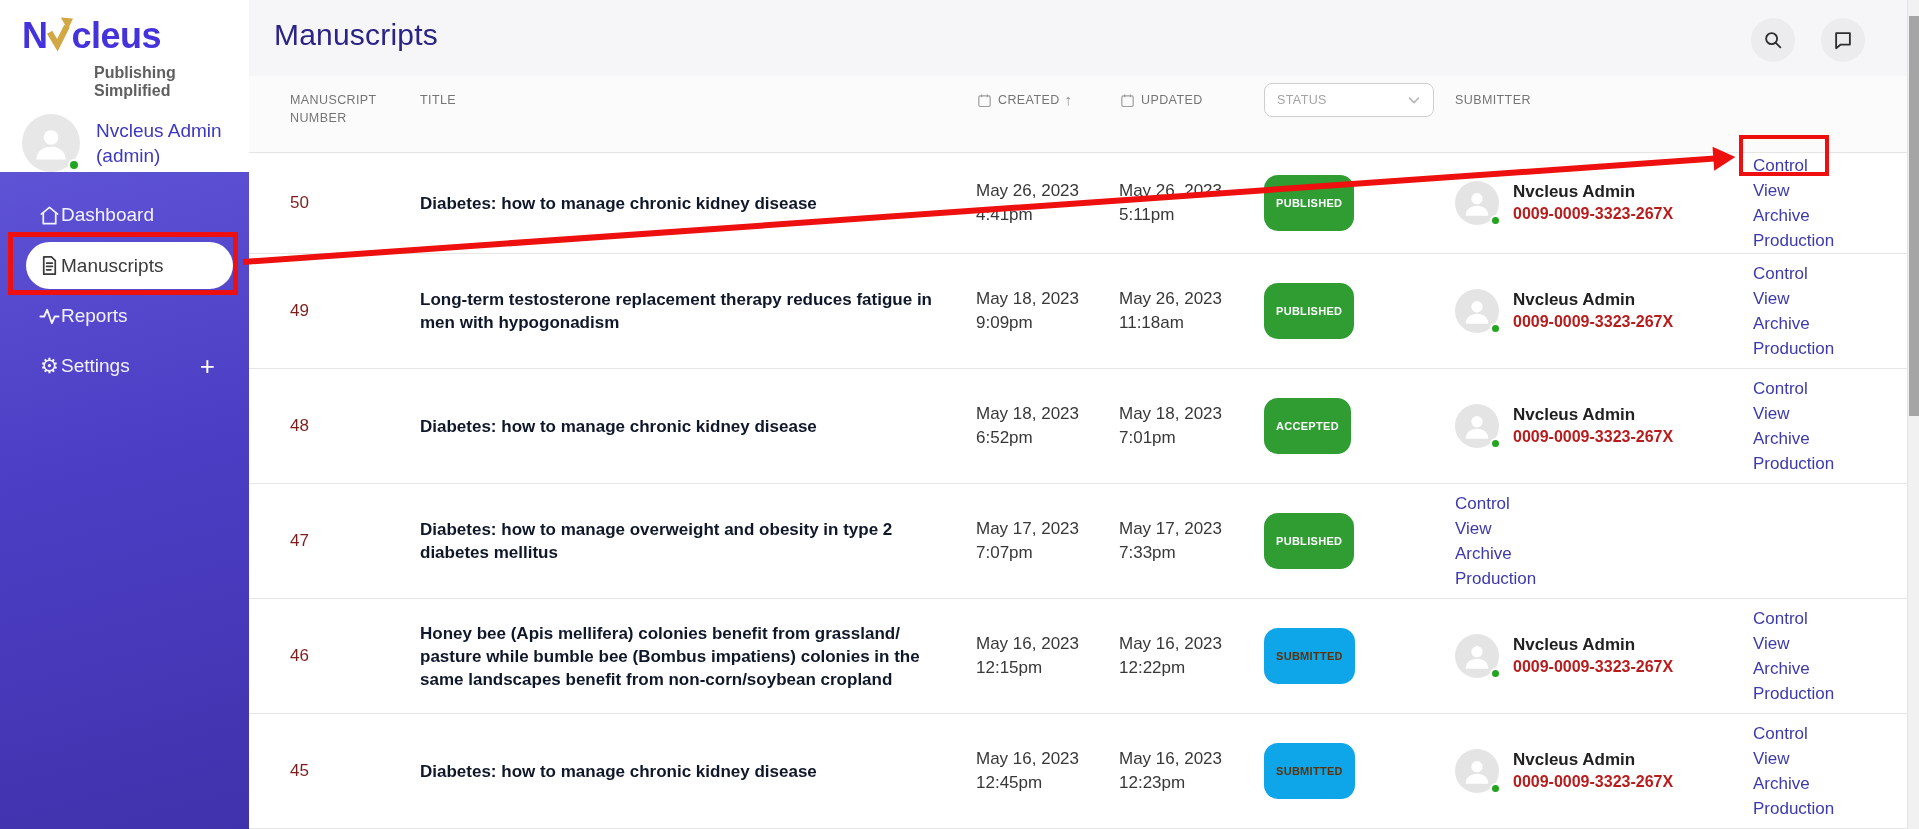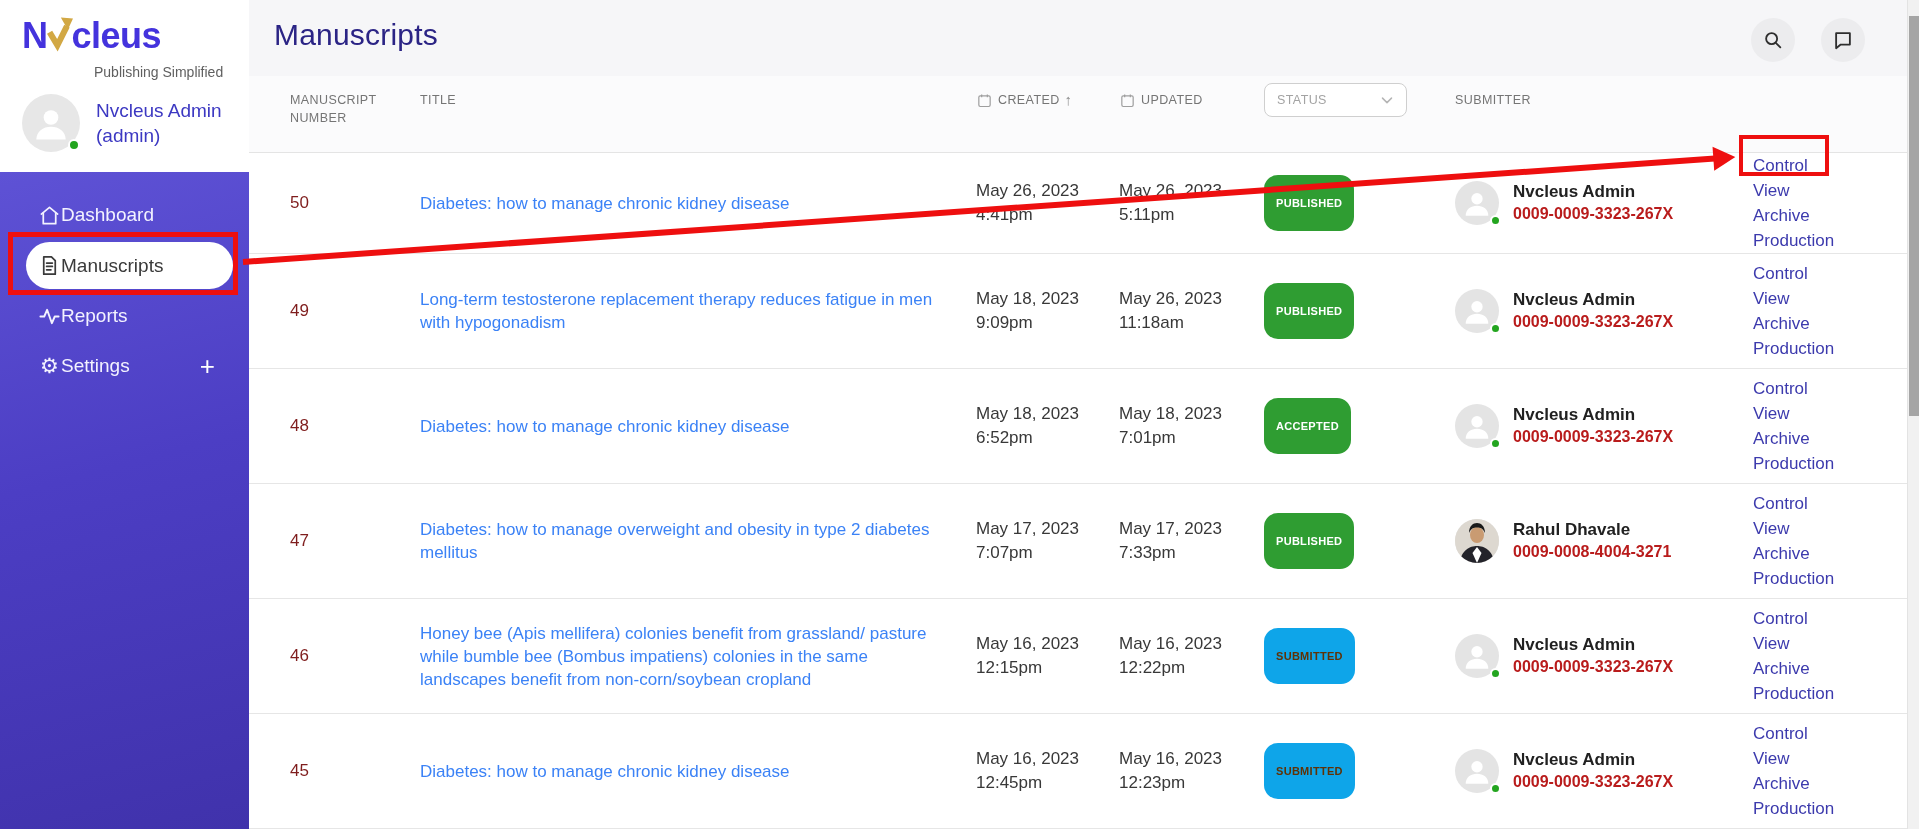--- a/index.html
+++ b/index.html
@@ -6,21 +6,21 @@
   html,body { width:1919px; height:829px; overflow:hidden; background:#f6f6f8;
               font-family:"Liberation Sans", sans-serif; }
   .app { display:flex; width:1919px; height:829px; position:relative; }
 
   
   .sidebar { width:249px; height:829px; flex:0 0 249px; display:flex; flex-direction:column; }
   .brand-area { background:#ffffff; height:172px; padding:10px 0 0 0; }
   .logo { font-size:36px; font-weight:bold; color:#4433dd; letter-spacing:-0.5px;
           display:flex; align-items:center; padding-left:22px; height:52px; cursor:pointer; }
   .logo-arrow { width:26px; height:36px; margin:0 -1px; position:relative; top:-2px; }
-  .tagline { font-size:14px; color:#5f5f5f; padding-left:94px; margin-top:2px; }
+  .tagline { font-size:16px; color:#5f5f5f; padding-left:94px; margin-top:2px;font-weight:bold; }
   .userbox { display:flex; align-items:center; gap:16px; padding:14px 0 0 22px; cursor:pointer; }
   .uavatar { width:58px; height:58px; border-radius:50%; background:#e7e7e7; position:relative;
              display:flex; align-items:center; justify-content:center; flex:0 0 58px; }
   .uavatar svg { width:44px; height:44px; }
   .udot { position:absolute; right:0px; bottom:1px; width:12px; height:12px; border-radius:50%;
           background:#23a51f; border:2px solid #fff; }
   .uname { font-size:19px; color:#3c38c2; line-height:25px; }
 
   .navwrap { flex:1; background:linear-gradient(165deg,#5e52d5 0%, #4c3ec4 45%, #4032ab 100%);
              padding-top:18px; }
@@ -47,30 +47,30 @@
   .grid-row { display:grid;
       grid-template-columns:130px 556px 143px 145px 191px 298px 1fr;
       padding:0 20px 0 41px; align-items:center; }
   .thead { background:#fbfbfc; height:77px; border-bottom:1px solid #e4e4e4;
            align-items:start; padding-top:15px; }
   .th { font-size:12.5px; color:#757575; letter-spacing:0.4px; line-height:18px;
         display:flex; align-items:center; gap:5px; }
   .th .cal { width:17px; height:17px; }
   .sort-arrow { color:#8f8f8f; font-size:15px; }
   .th-number { max-width:90px; }
-  .status-select { width:143px; height:34px; border:1px solid #cfcfcf; border-radius:8px;
+  .status-select { width:170px; height:34px; border:1px solid #cfcfcf; border-radius:8px;
                    display:flex; align-items:center; padding:0 10px 0 12px; color:#a3a3a3;
                    font-size:12.5px; letter-spacing:0.4px; cursor:pointer; background:#fff;
                    margin-top:-8px; }
   .status-select svg { width:18px; height:18px; margin-left:auto; }
 
   .trow { min-height:115px; border-bottom:1px solid #e6e6e6; background:#fff; }
   .trow--short { min-height:100px; }
   .cell-num { font-size:17px; color:#7f1d1d; }
-  .cell-title { font-size:17px; color:#3b82f6; line-height:23px; padding-right:30px; }
+  .cell-title { font-size:17px; color:#0f172a; line-height:23px; padding-right:30px;font-weight:bold; }
   .cell-date { font-size:17px; color:#383838; line-height:24px; }
   .badge { display:inline-block; font-size:11px; font-weight:bold; letter-spacing:0.3px;
            padding:22px 12px; border-radius:14px; }
   .b-green { background:#2f9d32; color:#ffffff; }
   .b-yellow { background:#0ea5e9; color:#5f3206; }
   .cell-sub { display:flex; align-items:center; gap:14px; }
   .ravatar { width:44px; height:44px; border-radius:50%; background:#e4e4e4; position:relative;
              display:flex; align-items:center; justify-content:center; flex:0 0 44px; overflow:visible; }
   .ravatar svg.person { width:34px; height:34px; }
   .ravatar .photo { width:44px; height:44px; border-radius:50%; overflow:hidden; display:block; }
@@ -318,35 +318,20 @@
         <div class="cell-title">Diabetes: how to manage overweight and obesity in type 2 diabetes mellitus</div>
         <div class="cell-date">
           <div>May 17, 2023</div>
           <div>7:07pm</div>
         </div>
         <div class="cell-date">
           <div>May 17, 2023</div>
           <div>7:33pm</div>
         </div>
         <div><span class="badge b-green">PUBLISHED</span></div>
-        <div class="cell-sub">
-          <span class="ravatar">
-            <svg class="photo" viewBox="0 0 44 44">
-              <rect width="44" height="44" fill="#ddd8d0"></rect>
-              <ellipse cx="22" cy="16" rx="7" ry="8" fill="#c99b72"></ellipse>
-              <path d="M14 14c0-7 4-10 8-10s8 3 8 10c-2-4.5-4.5-5.5-8-5.5s-6 1-8 5.5z" fill="#1a1a1a"></path>
-              <path d="M5 44c1-13 10-17 17-17s16 4 17 17z" fill="#23232a"></path>
-              <path d="M22 28l-4.5 6 4.5 10 4.5-10z" fill="#ffffff"></path>
-            </svg>
-          </span>
-          <span class="subtext">
-            <span class="subname">Rahul Dhavale</span>
-            <span class="orcid">0009-0008-4004-3271</span>
-          </span>
-        </div>
         <div class="cell-actions">
           <a>Control</a>
           <a>View</a>
           <a>Archive</a>
           <a>Production</a>
         </div>
       </div>
 
       <div class="grid-row trow">
         <div class="cell-num">46</div>

